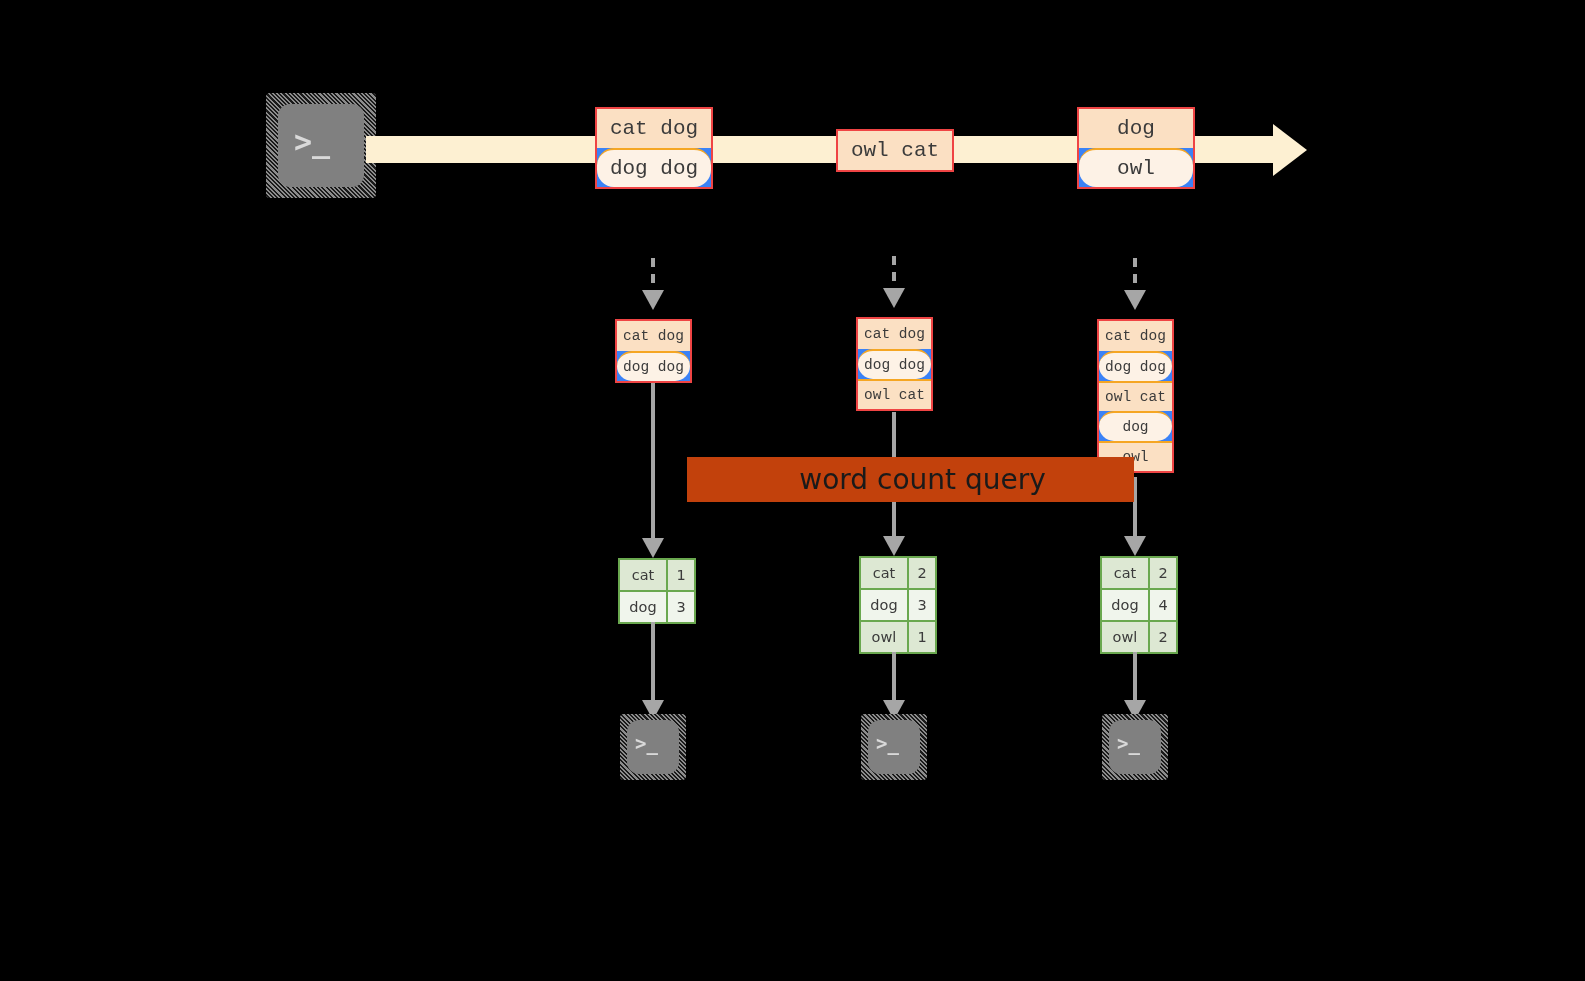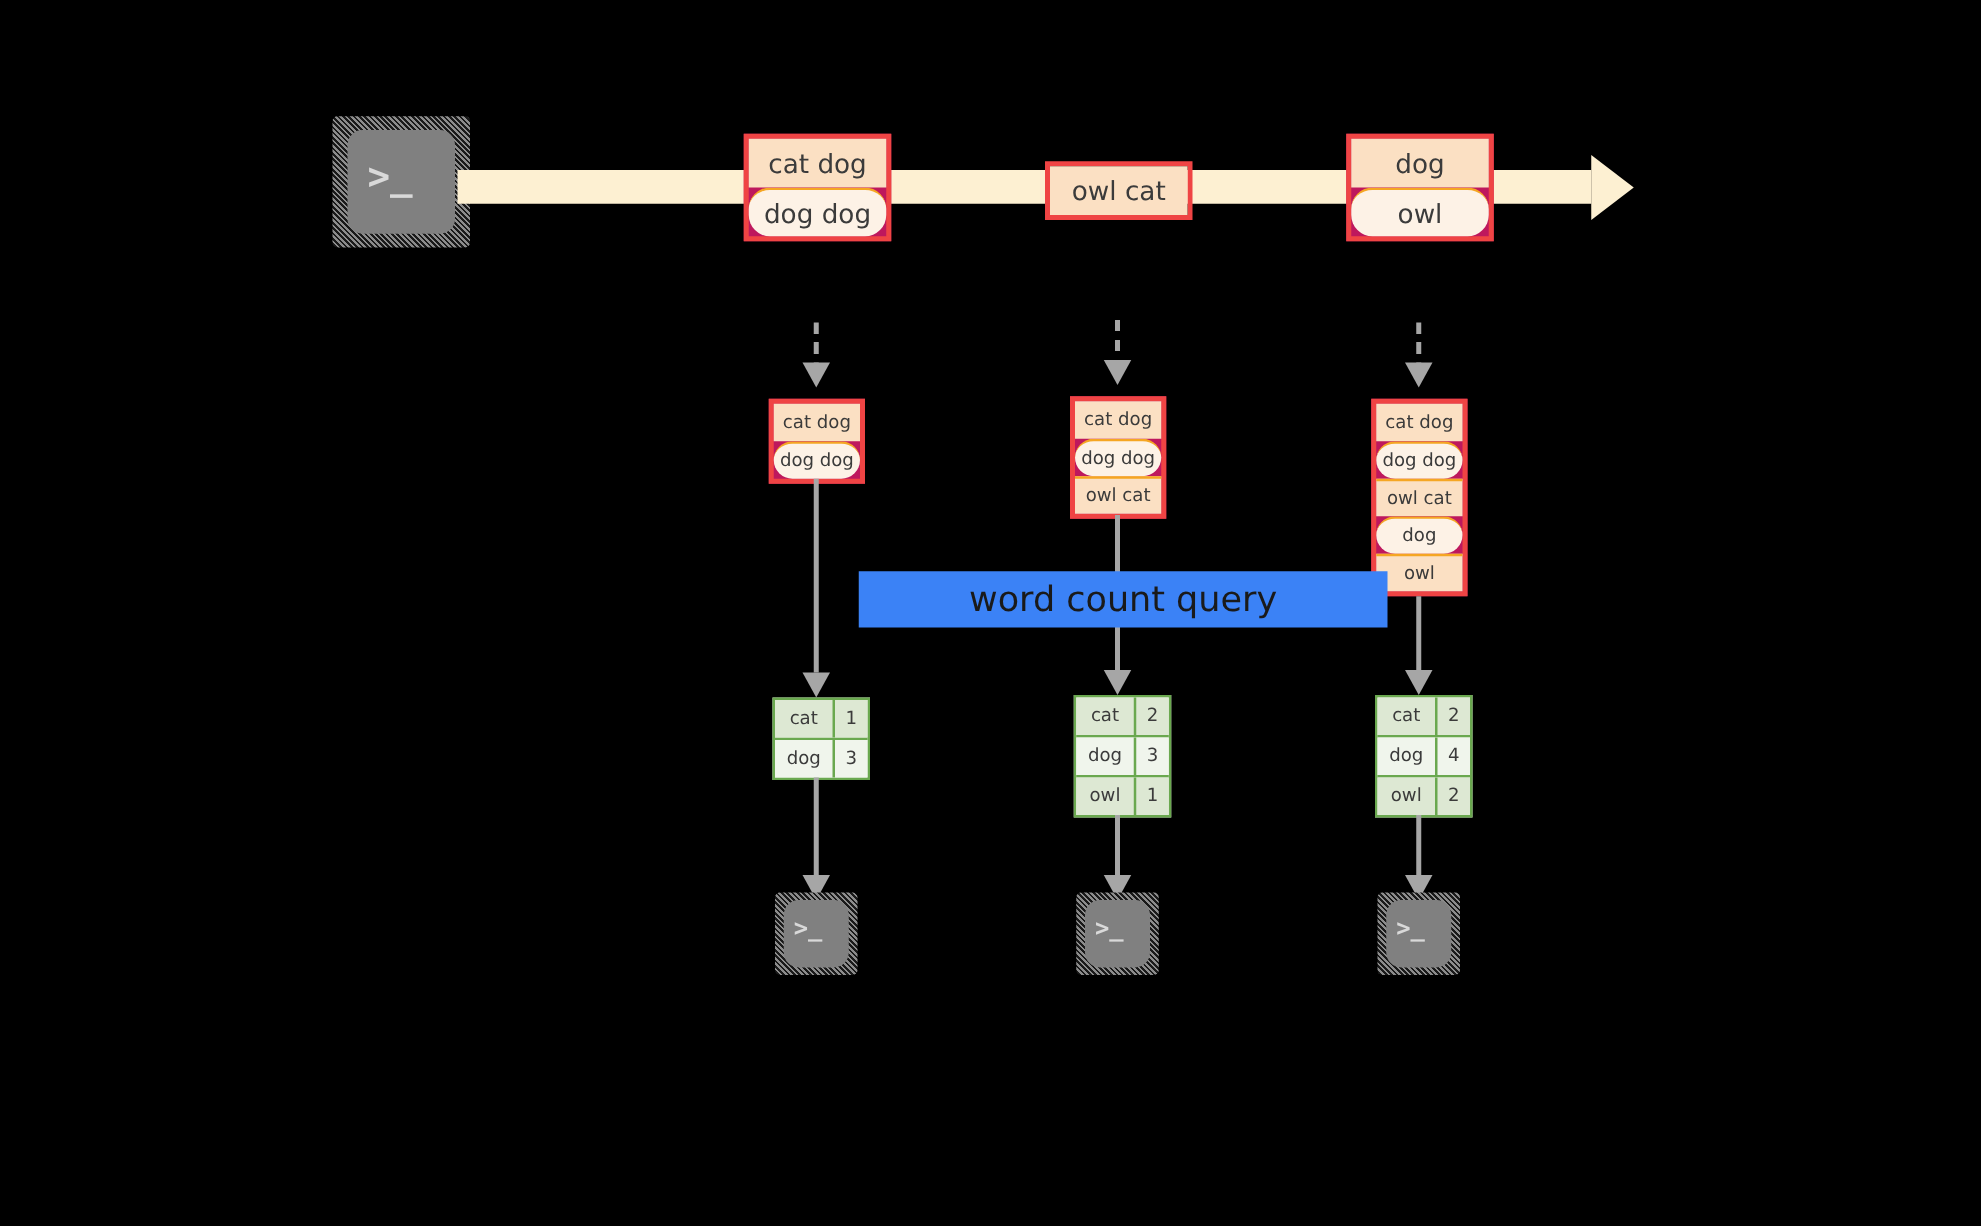--- a/index.html
+++ b/index.html
@@ -54,22 +54,23 @@
     width: 0; height: 0;
     border-top: 26px solid transparent;
     border-bottom: 26px solid transparent;
     border-left: 34px solid #fdf0d2;
   }
 
   
   .msgbox {
     position: absolute;
     box-sizing: border-box;
-    border: 4px solid #ef4444;
-    background: #be185d;
+    border: 2px solid #ef4444;
+    background: #3b82f6;
+    font-family: Liberation Mono, monospace;
   }
   .msgbox .row {
     box-sizing: border-box;
     display: flex;
     align-items: center;
     justify-content: center;
     color: #3b3b3b;
     white-space: nowrap;
   }
   .msgbox .row.dark  { background: #fbe0c3; }
@@ -125,27 +126,28 @@
     position: absolute;
     width: 0; height: 0;
     border-left: 11px solid transparent;
     border-right: 11px solid transparent;
     border-top: 20px solid #a6a6a6;
   }
 
   
   .querylabel {
     position: absolute;
-    background: #3b82f6;
+    background: #c2410c;
     display: flex;
     align-items: center;
     justify-content: center;
     color: #1a1a1a;
     font-size: 28px;
     white-space: nowrap;
+    padding-left: 24px;
   }
 </style>
 </head>
 <body>
 
 <div id="canvas">
 
   <div class="terminal" style="left:266px; top:93px; width:110px; height:105px;">
     <div class="hatch"></div>
     <div class="face" style="left:12px; top:11px; width:86px; height:83px;"></div>

